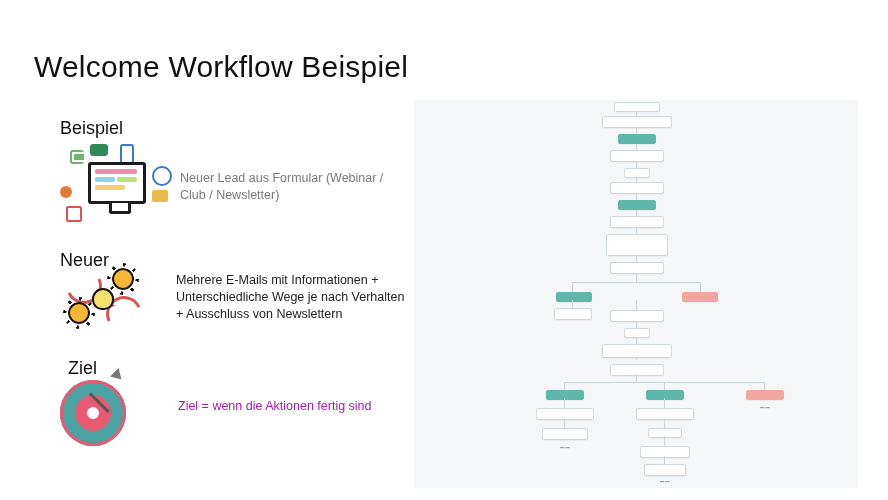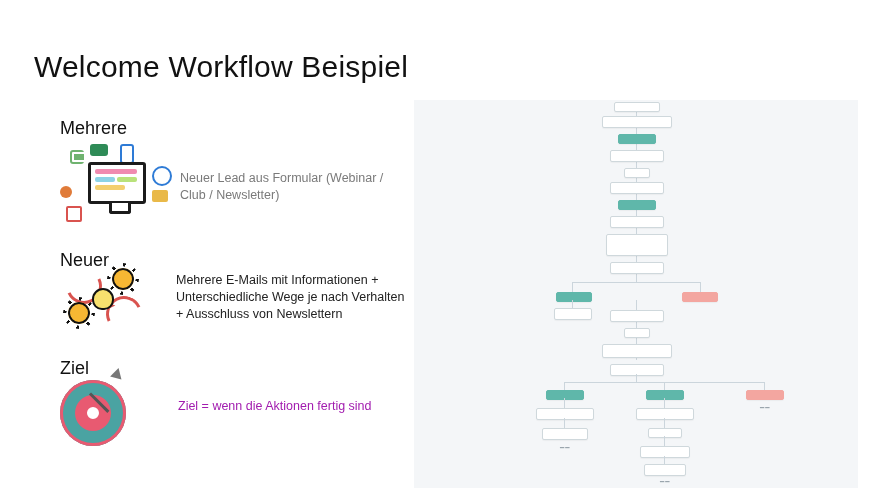--- a/index.html
+++ b/index.html
@@ -38,21 +38,21 @@
   .g2{left:2px;top:34px}
   .bulb{position:absolute;left:26px;top:20px;width:18px;height:18px;border:2px solid #111;border-radius:50% 50% 45% 45%;background:#f7e06e}
   .arr{position:absolute;width:30px;height:30px;border:3px solid #d9534f;border-radius:50%;border-right-color:transparent;border-bottom-color:transparent}
   .arr:after{content:"";position:absolute;width:0;height:0;border:5px solid transparent}
   .a1{left:0;top:0;transform:rotate(200deg)}
   .a1:after{left:-6px;top:10px;border-top-color:#d9534f}
   .a2{left:40px;top:28px;transform:rotate(20deg)}
   .a2:after{left:-6px;top:10px;border-top-color:#d9534f}
   
   .r-ziel{top:358px}
-  .r-ziel .hdr{}
+  .r-ziel .hdr{margin-left:8px}
   .r-ziel .body{left:118px;top:40px;width:230px;color:#a21caf}
   .target-rings{position:absolute;left:0;top:22px;width:66px;height:66px;border-radius:50%;box-shadow:inset 0 0 0 3px #e85a71,inset 0 0 0 12px transparent,inset 0 0 0 15px #4aa3a2,inset 0 0 0 24px transparent,inset 0 0 0 27px #e85a71}
   .dart{position:absolute;left:30px;top:14px;width:40px;height:40px}
   .dart:before{content:"";position:absolute;left:0;top:20px;width:26px;height:3px;background:#555;transform:rotate(45deg);transform-origin:left}
   .dart:after{content:"";position:absolute;left:22px;top:0;width:0;height:0;border:6px solid transparent;border-left:10px solid #777;transform:rotate(45deg)}
   
   .flow{position:absolute;left:414px;top:100px;width:444px;height:388px;background:#f4f6f8;overflow:hidden}
   .node{position:absolute;background:#fff;border:1px solid #cfd8dc;border-radius:2px;font-size:4px;color:#6b7b8a;text-align:center;box-shadow:0 1px 1px rgba(0,0,0,.04)}
   .node.teal{background:#5fb7aa;border-color:#5fb7aa}
   .node.sal{background:#f3a6a0;border-color:#f3a6a0}
@@ -60,21 +60,21 @@
   .hline{position:absolute;height:1px;background:#cbd5dc}
   .end{position:absolute;width:10px;height:6px;color:#9aa5ad;font-size:7px;letter-spacing:1px}
 </style>
 </head>
 <body>
 
 <div class="slide">
   <div class="title">Welcome Workflow Beispiel</div>
 
   <div class="row r-trig">
-    <div class="hdr">Mehrere</div>
+    <div class="hdr">Beispiel</div>
     <div class="trig-icon">
       <div class="float f-mail"></div>
       <div class="float f-ppl"></div>
       <div class="float f-phone"></div>
       <div class="float f-globe"></div>
       <div class="float f-user"></div>
       <div class="float f-cam"></div>
       <div class="float f-chk"></div>
       <div class="mon">
         <div class="bar b1"></div>

